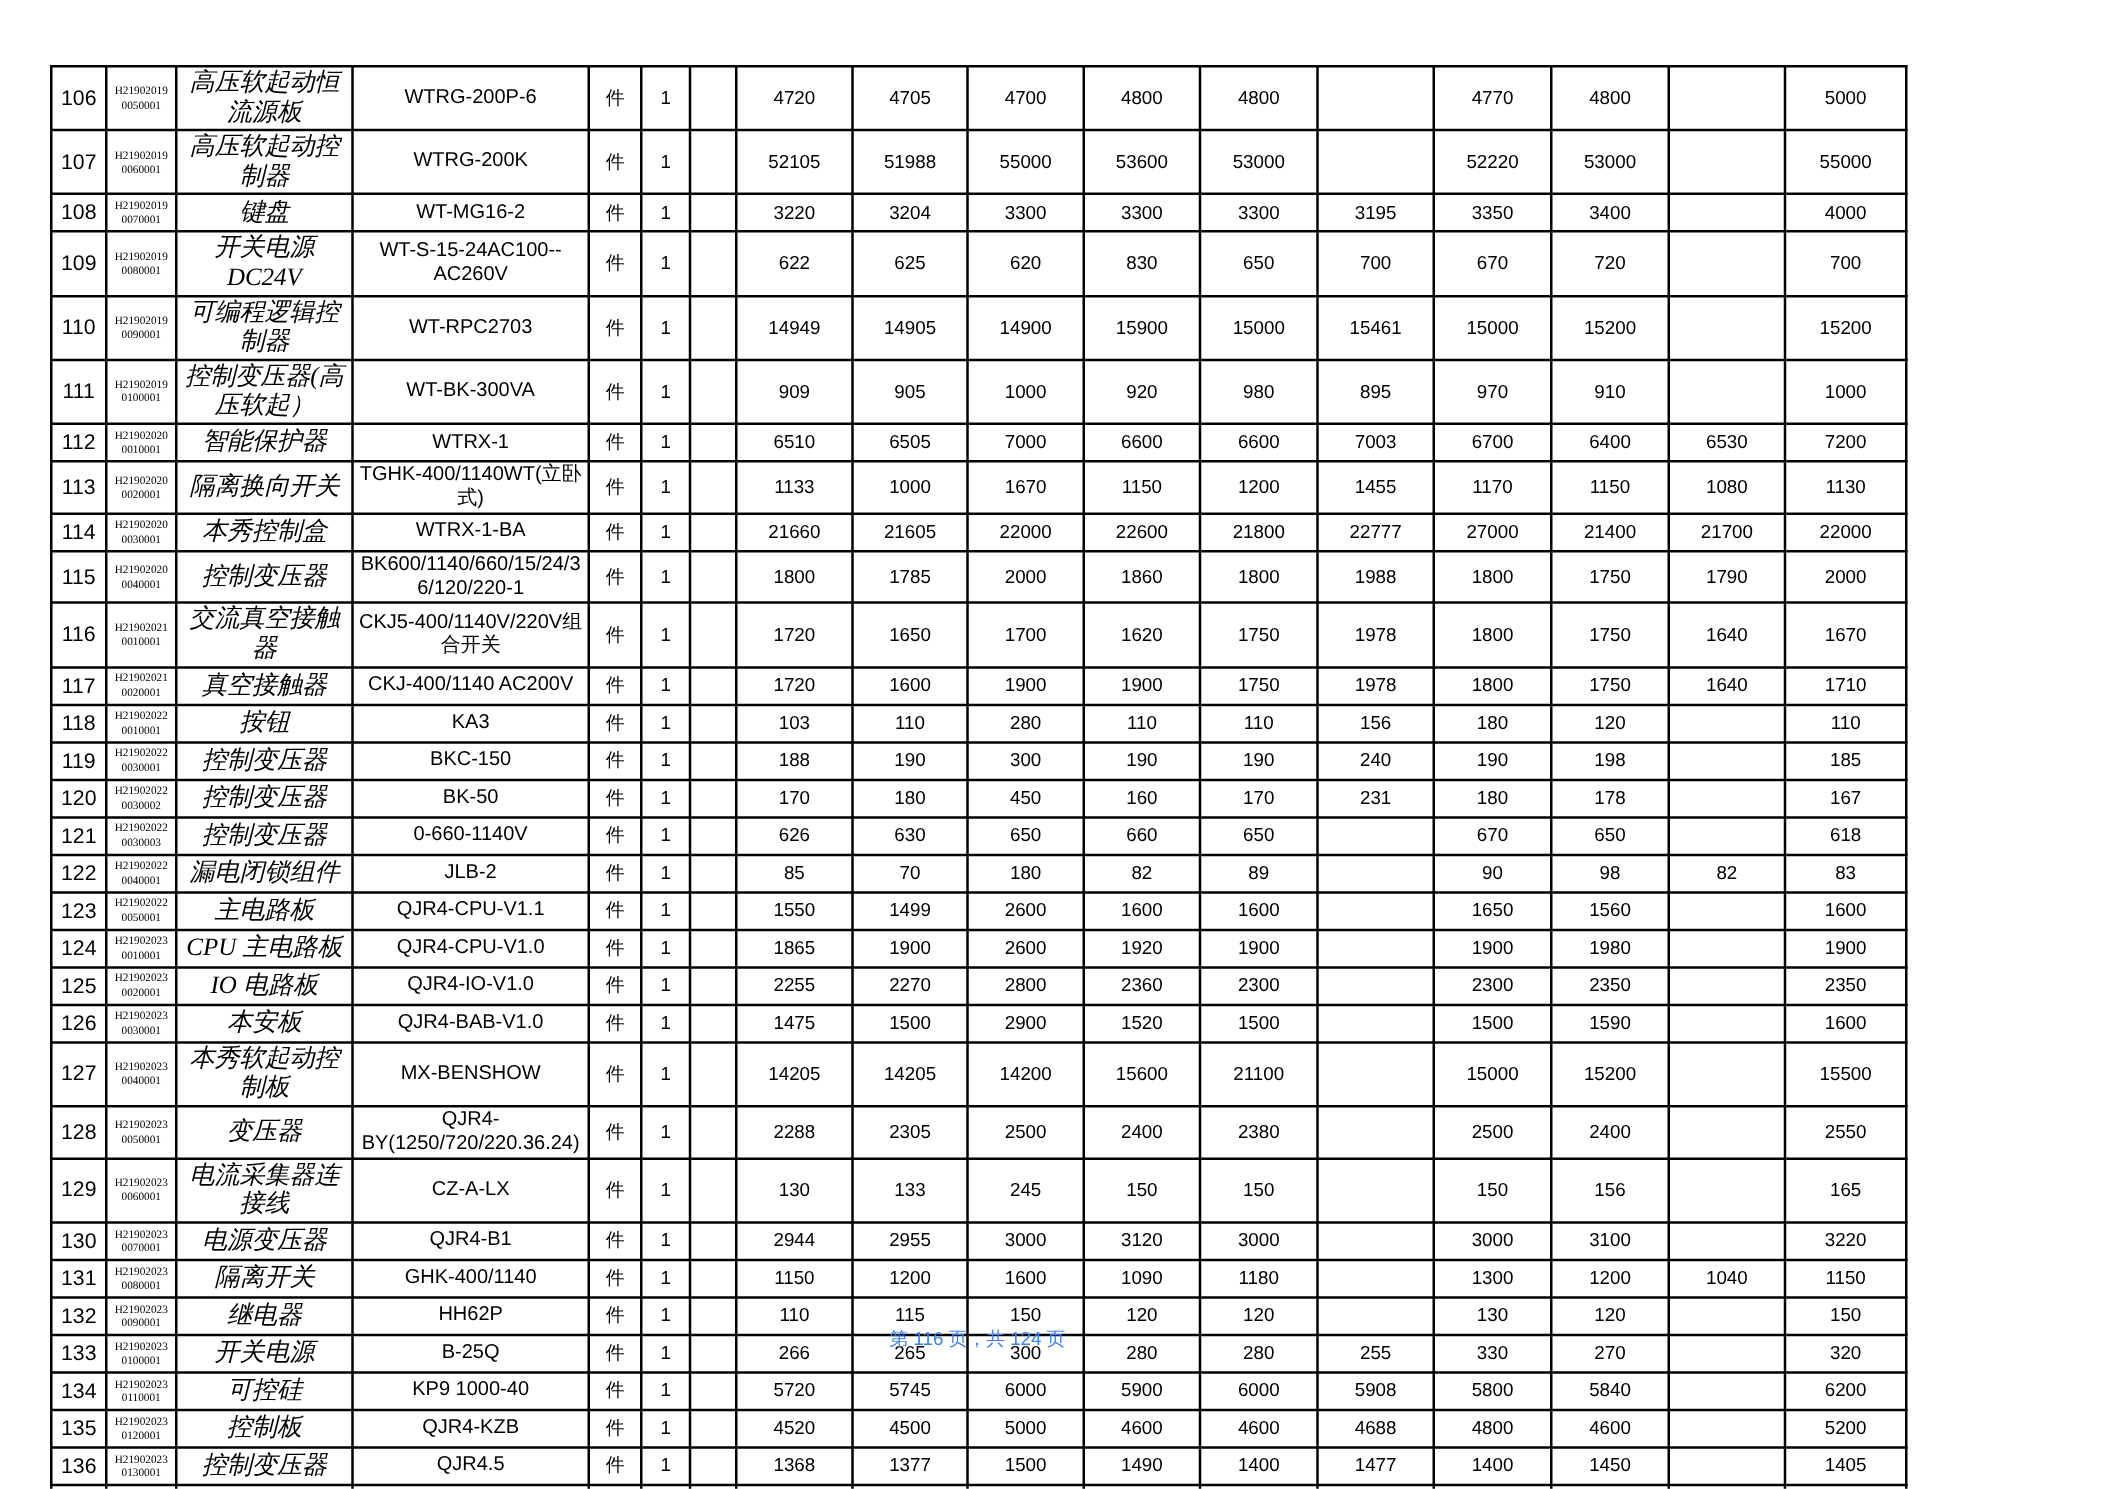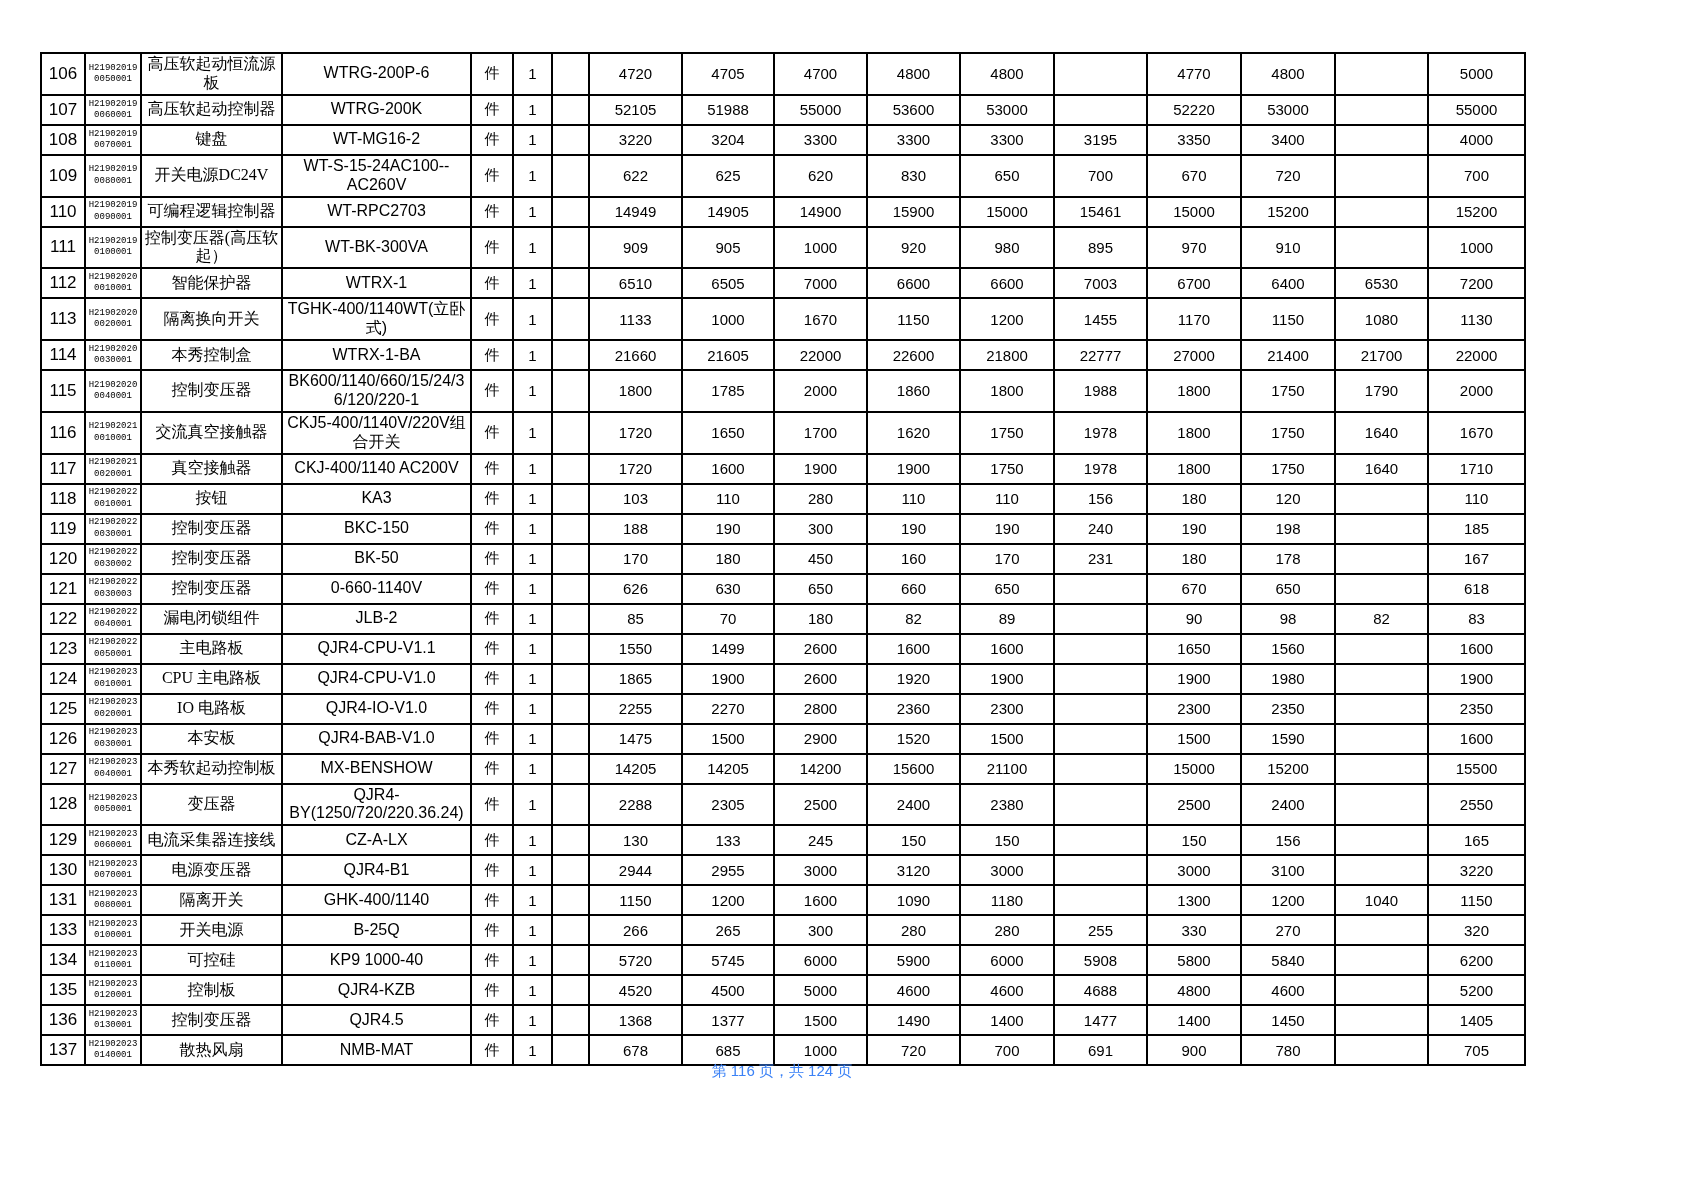--- a/index.html
+++ b/index.html
@@ -33,30 +33,31 @@
     height: 26px;
     overflow: hidden;
     color: #000000;
     word-wrap: break-word;
   }
   td.seq {
     font-family: "Liberation Sans", sans-serif;
     font-size: 17px;
   }
   td.code {
-    font-family: Liberation Mono, monospace;
+    font-family: Liberation Serif, serif;
     font-size: 9px;
     line-height: 1.25;
     color: #333333;
     padding: 0;
   }
   td.name {
     font-family: "Liberation Serif", serif;
-    font-size: 16px;
+    font-size: 20px;
     line-height: 1.18;
+    font-style: italic;
   }
   td.model {
     font-family: "Liberation Sans", sans-serif;
     font-size: 16px;
     line-height: 1.18;
     margin-left: 48px;
   }
   td.unit {
     font-family: "Liberation Serif", serif;
     font-size: 15px;
@@ -667,20 +668,42 @@
           <td class="val">1600</td>
           <td class="val">1090</td>
           <td class="val">1180</td>
           <td class="val"></td>
           <td class="val">1300</td>
           <td class="val">1200</td>
           <td class="val">1040</td>
           <td class="val">1150</td>
         </tr>
         <tr>
+          <td class="seq">132</td>
+          <td class="code">
+            <div>H21902023</div>
+            <div>0090001</div>
+          </td>
+          <td class="name">继电器</td>
+          <td class="model">HH62P</td>
+          <td class="unit">件</td>
+          <td class="qty">1</td>
+          <td class="val"></td>
+          <td class="val">110</td>
+          <td class="val">115</td>
+          <td class="val">150</td>
+          <td class="val">120</td>
+          <td class="val">120</td>
+          <td class="val"></td>
+          <td class="val">130</td>
+          <td class="val">120</td>
+          <td class="val"></td>
+          <td class="val">150</td>
+        </tr>
+        <tr>
           <td class="seq">133</td>
           <td class="code">
             <div>H21902023</div>
             <div>0100001</div>
           </td>
           <td class="name">开关电源</td>
           <td class="model">B-25Q</td>
           <td class="unit">件</td>
           <td class="qty">1</td>
           <td class="val"></td>

